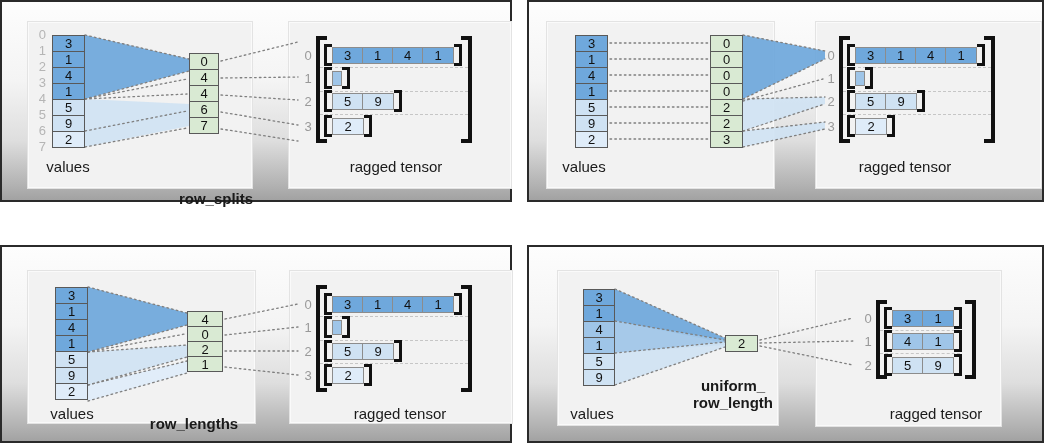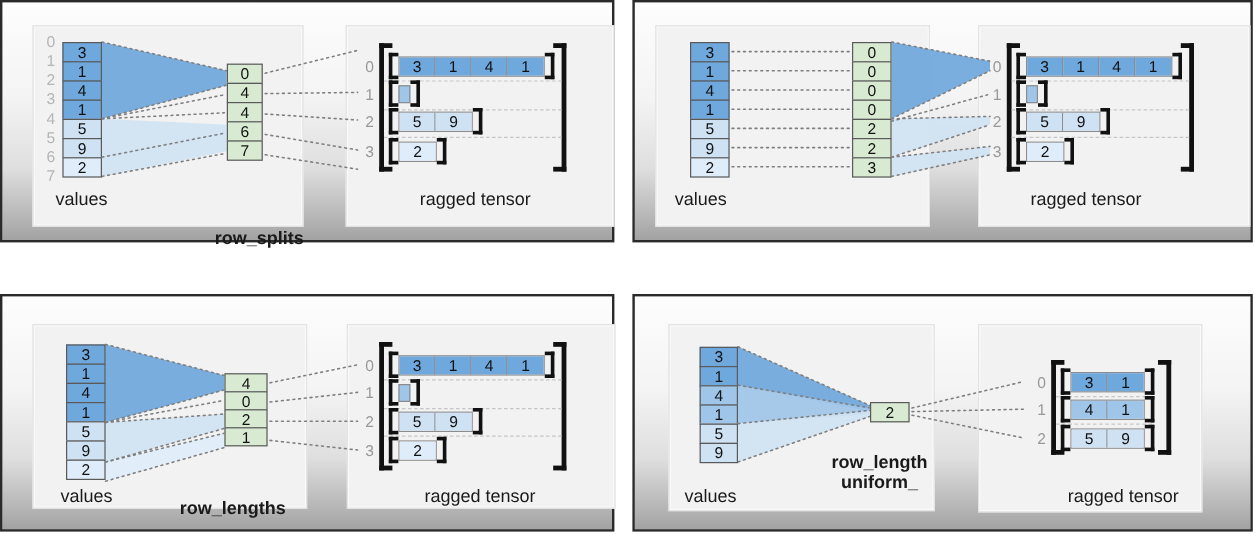--- a/index.html
+++ b/index.html
@@ -324,22 +324,22 @@
         <div class="cell" style="background: rgb(159, 197, 232);">4</div>
         <div class="cell" style="background: rgb(159, 197, 232);">1</div>
         <div class="cell" style="background: rgb(207, 226, 243);">5</div>
         <div class="cell" style="background: rgb(207, 226, 243);">9</div>
       </div>
     <div class="col" style="left:196px;top:88px;--cw:33px;--ch:17px;">
         <div class="cell" style="background: rgb(217, 234, 211);">2</div>
       </div>
     <div class="lbl" style="left:23px;top:158px;width:80px;">values</div>
     <div class="lbl bold" style="left:134px;top:130px;width:140px;line-height:17px;">
+      <div>uniform_</div>
       <div>row_length</div>
-      <div>uniform_</div>
     </div>
     <div class="ragged" style="left:331px;top:53px;width:116px;height:79px;">
       <div class="ob ob-l" style="left:16px;"></div>
       <div class="ob ob-r" style="right:0;"></div>
     <div class="dash" style="top: 29.5px; left: 20px; width: 80px;"></div>
         <div class="dash" style="top: 53px; left: 20px; width: 80px;"></div>
         <div class="trow" style="top: 7px;">
           <span class="rlabel">0</span>
           <span class="rb rb-l"></span>
           <span class="cells">

